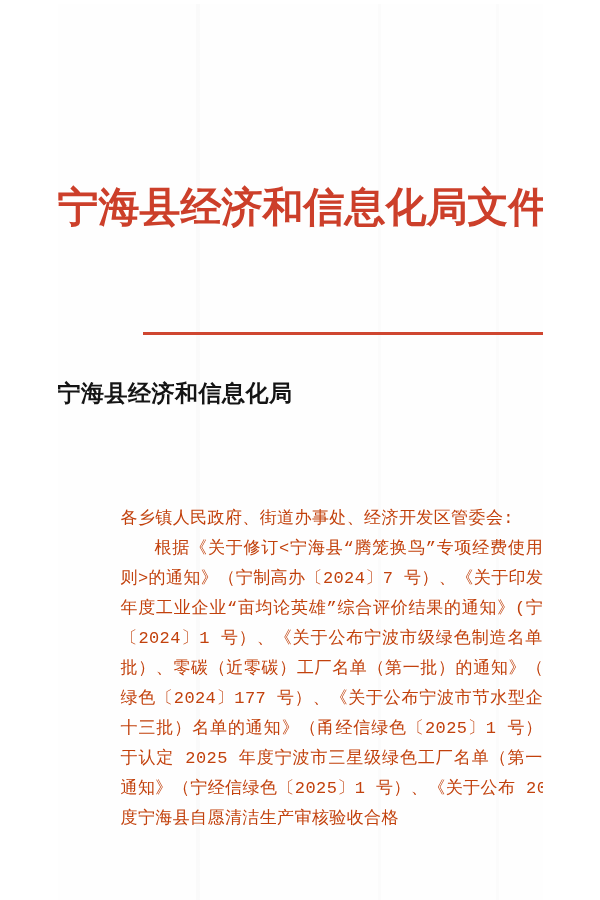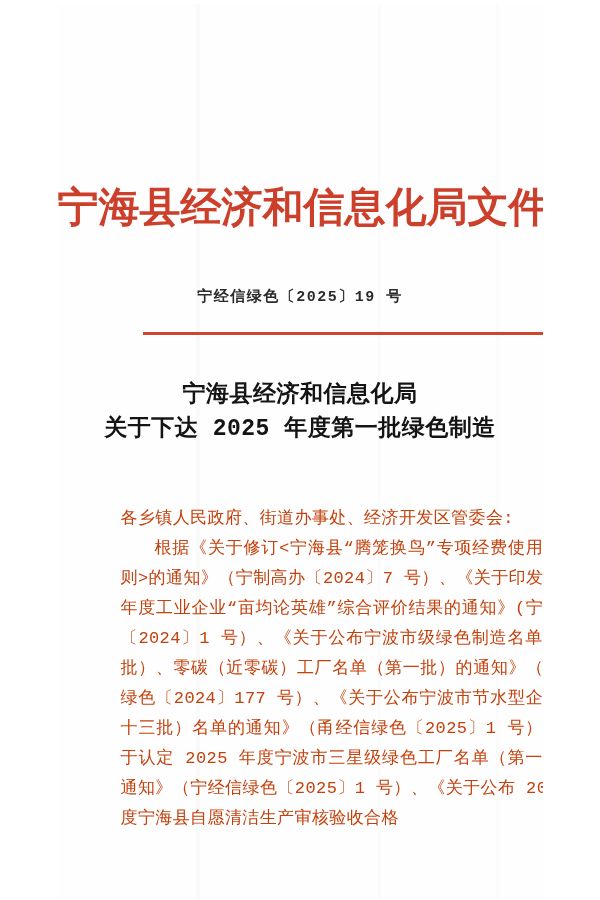--- a/index.html
+++ b/index.html
@@ -61,21 +61,20 @@
     left: 85px;
     width: 438px;
     height: 3px;
     background: #cf4630;
   }
   .doc-title {
     position: absolute;
     top: 374px;
     left: 0;
     width: 100%;
-    text-align: center;
     font-size: 23px;
     font-weight: bold;
     color: #141414;
     line-height: 34px;
     letter-spacing: 0.5px;
   }
   .body-block {
     position: absolute;
     top: 500px;
     left: 63px;
@@ -94,27 +93,25 @@
     text-indent: 2em;
   }
 </style>
 </head>
 <body>
 
 <div class="page">
 
   <div class="red-header">宁海县经济和信息化局文件</div>
 
-  <div class="doc-number">宁经信绿色〔2025〕19 号</div>
 
   <div class="red-rule"></div>
 
   <div class="doc-title">
     <div>宁海县经济和信息化局</div>
-    <div>关于下达 2025 年度第一批绿色制造</div>
   </div>
 
   <div class="body-block">
     <p>各乡镇人民政府、街道办事处、经济开发区管委会:</p>
     <p class="indent">根据《关于修订&lt;宁海县“腾笼换鸟”专项经费使用实施细则&gt;的通知》（宁制高办〔2024〕7 号）、《关于印发 2023 年度工业企业“亩均论英雄”综合评价结果的通知》(宁亩均办〔2024〕1 号）、《关于公布宁波市级绿色制造名单（第五批）、零碳（近零碳）工厂名单（第一批）的通知》（甬经信绿色〔2024〕177 号）、《关于公布宁波市节水型企业（第十三批）名单的通知》（甬经信绿色〔2025〕1 号）、《关于认定 2025 年度宁波市三星级绿色工厂名单（第一批）的通知》（宁经信绿色〔2025〕1 号）、《关于公布 2025 年度宁海县自愿清洁生产审核验收合格</p>
   </div>
 
 </div>
 
 </body></html>

